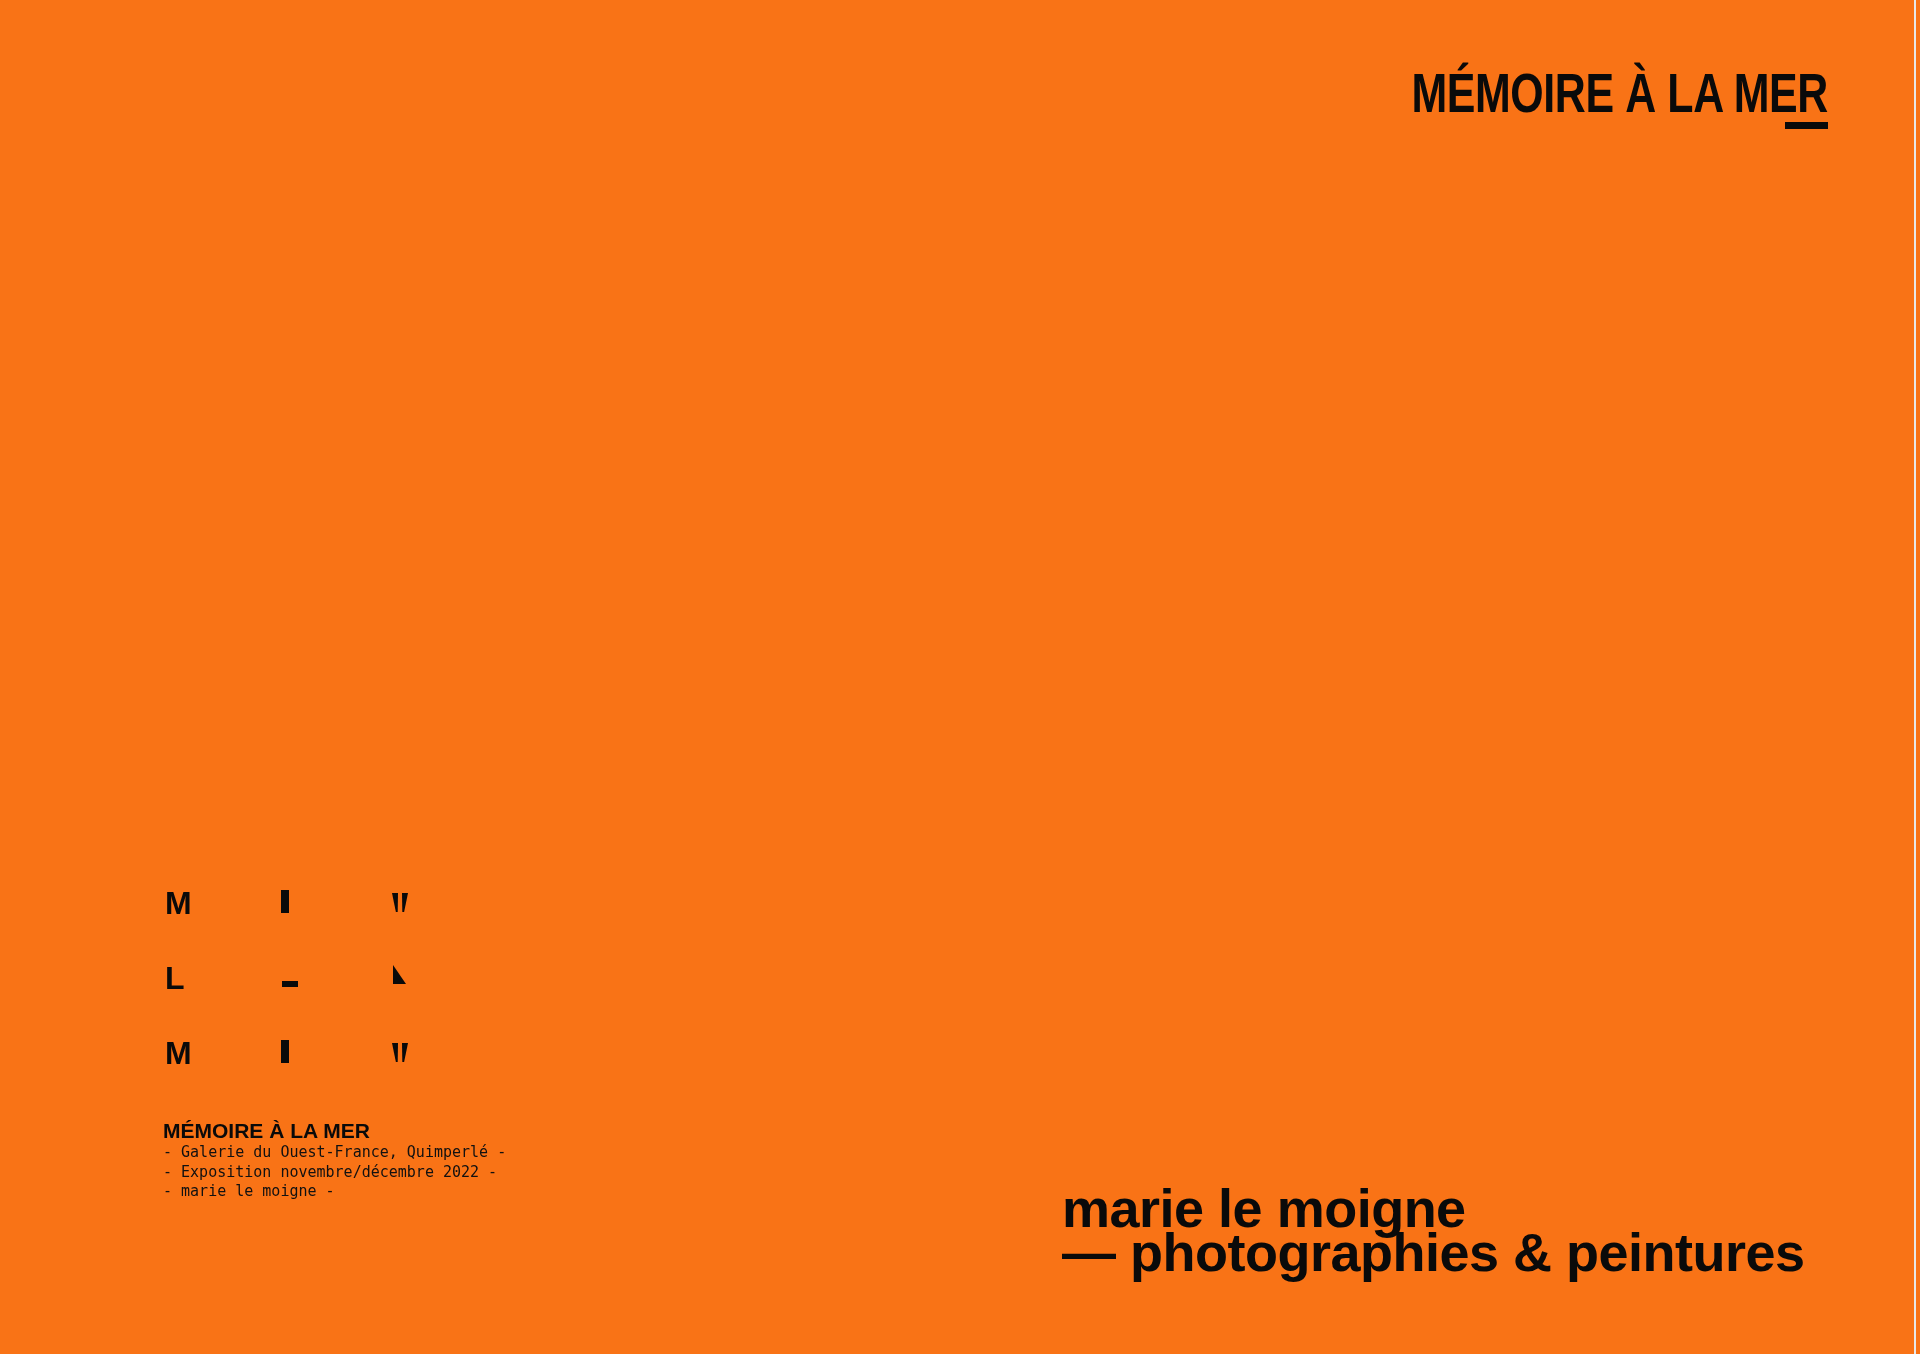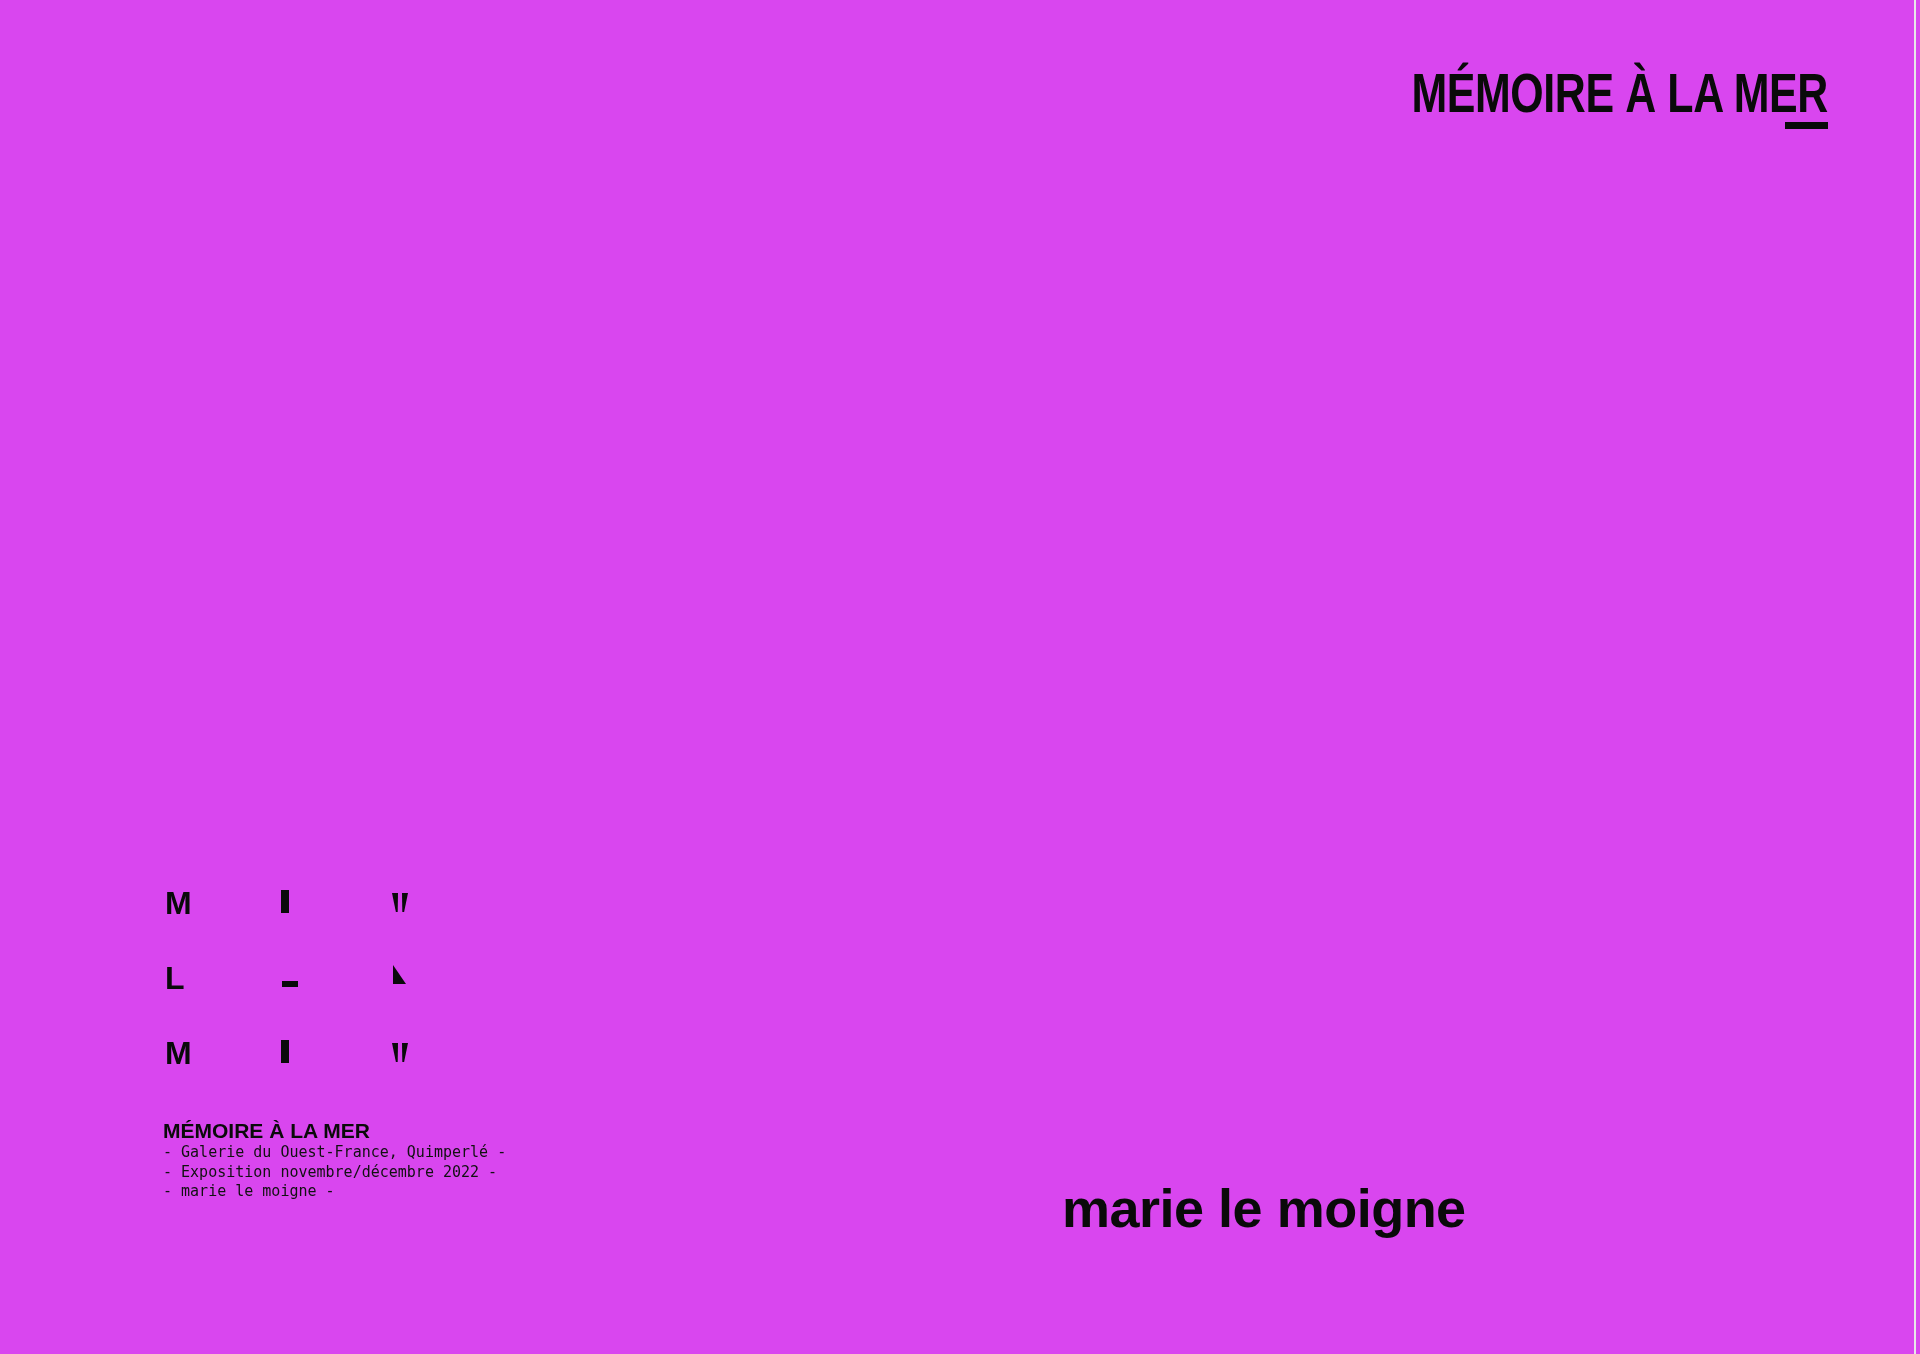--- a/index.html
+++ b/index.html
@@ -1,21 +1,21 @@
 <!DOCTYPE html>
 <html><head>
 <meta charset="utf-8">
 <style>
   * { margin: 0; padding: 0; box-sizing: border-box; }
   html, body { background: #ffffff; }
   .page {
     position: relative;
     width: 1920px;
     height: 1354px;
-    background: #d946ef;
+    background: #f97316;
     overflow: hidden;
     font-family: "Liberation Sans", sans-serif;
     color: #0a0a0a;
   }
 
   
   .site-title {
     position: absolute;
     top: 66px;
     right: 92px;
@@ -137,17 +137,18 @@
 
   <div class="caption-title">MÉMOIRE À LA MER</div>
   <div class="caption-lines">
     <div>- Galerie du Ouest-France, Quimperlé -</div>
     <div>- Exposition novembre/décembre 2022 -</div>
     <div>- marie le moigne -</div>
   </div>
 
   <div class="signature">
     <div>marie le moigne</div>
+    <div>— photographies &amp; peintures</div>
   </div>
 
   <div class="edge-line"></div>
 
 </div>
 
 </body></html>

